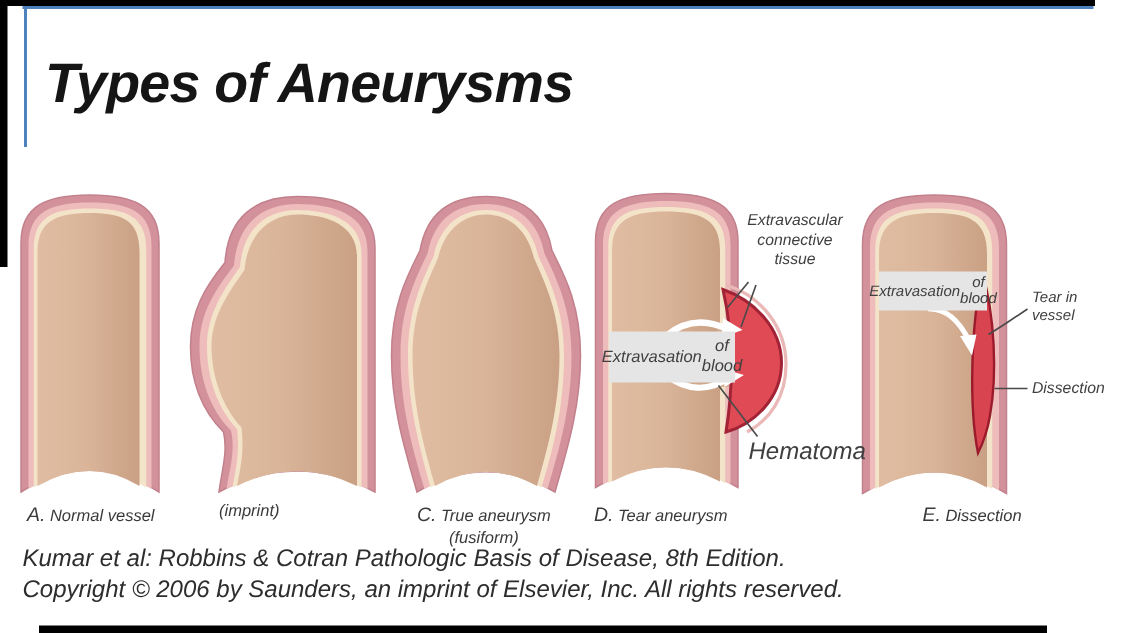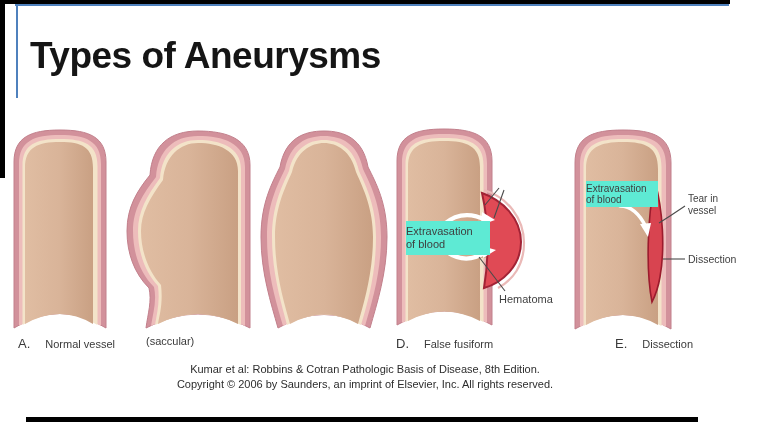--- a/index.html
+++ b/index.html
@@ -1,31 +1,31 @@
 <!DOCTYPE html>
 <html><head>
 <meta charset="utf-8">
 <style>
   html,body{margin:0;padding:0;background:#fff;}
   .slide{position:relative;width:760px;height:422px;background:#ffffff;overflow:hidden;
-         font-family:"Liberation Sans",sans-serif;}
+         font-family:"Liberation Sans",sans-serif;font-style:italic;}
   .bar{position:absolute;background:#000;}
   .accent{position:absolute;background:#4f81bd;}
   .title{position:absolute;left:30px;top:10px;font-size:37px;font-weight:bold;
          color:#151515;letter-spacing:-0.5px;white-space:nowrap;}
   .vessel{position:absolute;}
   .ann{position:absolute;color:#3f3f3f;}
-  .annbox{position:absolute;background:#5eead4;color:#3f3f3f;display:flex;flex-direction:column;
-          align-items:flex-start;justify-content:center;text-align:center;}
+  .annbox{position:absolute;background:#e5e5e5;color:#3f3f3f;display:flex;
+          align-items:center;justify-content:center;text-align:center;}
   .cap{position:absolute;top:334px;color:#3a3a3a;white-space:nowrap;}
   .cap .letter{font-size:13px;}
-  .cap .lbl{font-size:11px;margin-left:15px;}
+  .cap .lbl{font-size:11px;margin-left:3px;}
   .cap .sub{font-size:11px;text-align:center;margin-top:1px;}
-  .citation{position:absolute;left:15px;top:362px;width:700px;text-align:center;
-            color:#2d2d2d;font-size:11px;line-height:1.32;}
+  .citation{position:absolute;left:15px;top:362px;width:700px;text-align:left;
+            color:#2d2d2d;font-size:16px;line-height:1.32;}
 </style>
 </head>
 <body>
 
 <div class="slide">
 
   <div class="bar" style="left:0;top:0;width:730px;height:4px;"></div>
   <div class="bar" style="left:0;top:0;width:5px;height:178px;"></div>
   <div class="bar" style="left:26px;top:417px;width:672px;height:5px;"></div>
 
@@ -120,45 +120,50 @@
 
     <path d="M81 57 C89 85 91 124 86 152 C84 164 81 171 78 177 C72 147 73 92 81 57 Z" fill="#d84450" stroke="#9b1b2d" stroke-width="1.6"></path>
 
     <path d="M46 81 C58 81 66 90 72 102" stroke="#ffffff" stroke-width="3.4" fill="none" stroke-linecap="round"></path>
     <polygon points="66,99 74,112 77,98" fill="#ffffff"></polygon>
 
     <polyline points="111,81 96,91 85,98" fill="none" stroke="#4a4a4a" stroke-width="1.1"></polyline>
     <line x1="111" y1="134" x2="89" y2="134" stroke="#4a4a4a" stroke-width="1.1"></line>
   </svg>
 
+  <div class="ann" style="left:492px;top:141px;width:76px;text-align:center;font-size:10.5px;line-height:1.25;">Extravascular connective tissue</div>
 
   <div class="annbox" style="left:406px;top:221px;width:84px;height:34px;font-size:11px;line-height:13px;">
     <div>Extravasation</div>
     <div>of blood</div>
   </div>
 
-  <div class="ann" style="left:499px;top:293px;font-size:11px;">Hematoma</div>
+  <div class="ann" style="left:499px;top:293px;font-size:16px;">Hematoma</div>
 
   <div class="annbox" style="left:586px;top:181px;width:72px;height:26px;font-size:10px;line-height:11px;">
     <div>Extravasation</div>
     <div>of blood</div>
   </div>
 
   <div class="ann" style="left:688px;top:193px;width:44px;font-size:10px;line-height:1.2;">Tear in vessel</div>
 
   <div class="ann" style="left:688px;top:253px;font-size:10.5px;">Dissection</div>
 
   <div class="cap" style="left:18px;">
     <div><span class="letter">A.</span><span class="lbl">Normal vessel</span></div>
   </div>
   <div class="cap" style="left:146px;">
-    <div class="sub">(saccular)</div>
+    <div class="sub">(imprint)</div>
+  </div>
+  <div class="cap" style="left:278px;">
+    <div><span class="letter">C.</span><span class="lbl">True aneurysm</span></div>
+    <div class="sub">(fusiform)</div>
   </div>
   <div class="cap" style="left:396px;">
-    <div><span class="letter">D.</span><span class="lbl">False fusiform</span></div>
+    <div><span class="letter">D.</span><span class="lbl">Tear aneurysm</span></div>
   </div>
   <div class="cap" style="left:615px;">
     <div><span class="letter">E.</span><span class="lbl">Dissection</span></div>
   </div>
 
   <div class="citation">
     <div>Kumar et al: Robbins &amp; Cotran Pathologic Basis of Disease, 8th Edition.</div>
     <div>Copyright © 2006 by Saunders, an imprint of Elsevier, Inc. All rights reserved.</div>
   </div>
 

